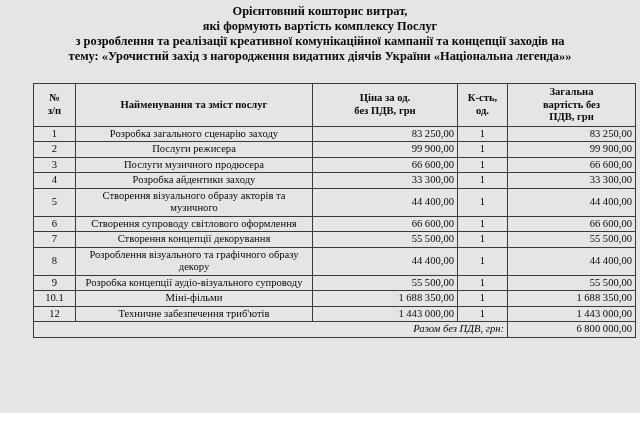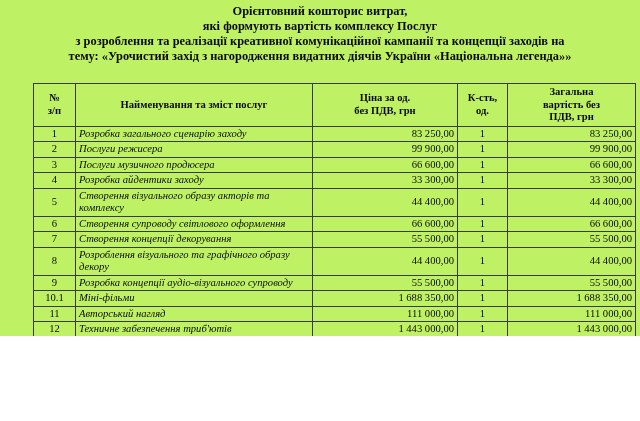--- a/index.html
+++ b/index.html
@@ -5,22 +5,22 @@
   html, body {
     margin: 0;
     padding: 0;
     background: #ffffff;
     font-family: "Liberation Serif", serif;
     color: #0a0a0a;
   }
   .page {
     position: relative;
     width: 640px;
-    height: 336px;
-    background: #bef264;
+    height: 413px;
+    background: #e5e5e5;
     overflow: hidden;
   }
   .title-block {
     padding-top: 4px;
     text-align: center;
   }
   .title-line {
     font-weight: bold;
     font-size: 12.4px;
     line-height: 15px;
@@ -43,21 +43,21 @@
     vertical-align: middle;
     overflow: hidden;
   }
   table.cost-table th {
     font-weight: bold;
     text-align: center;
     white-space: pre-line;
     padding: 2px 2px;
   }
   td.num  { text-align: center; }
-  td.name { text-align: left; padding-left: 6px; font-style: italic; }
+  td.name { text-align: center; padding-left: 6px; }
   td.price, td.total { text-align: right; padding-right: 4px; white-space: nowrap; }
   td.qty  { text-align: center; }
   td.footer-label { text-align: right; padding-right: 6px; font-style: italic; }
   td.footer-total { text-align: right; padding-right: 4px; white-space: nowrap; }
 </style>
 </head>
 <body>
 
 <div class="page">
 
@@ -114,21 +114,21 @@
         </tr>
         <tr>
           <td class="num">4</td>
           <td class="name">Розробка айдентики заходу</td>
           <td class="price">33 300,00</td>
           <td class="qty">1</td>
           <td class="total">33 300,00</td>
         </tr>
         <tr>
           <td class="num">5</td>
-          <td class="name">Створення візуального образу акторів та комплексу</td>
+          <td class="name">Створення візуального образу акторів та музичного</td>
           <td class="price">44 400,00</td>
           <td class="qty">1</td>
           <td class="total">44 400,00</td>
         </tr>
         <tr>
           <td class="num">6</td>
           <td class="name">Створення супроводу світлового оформлення</td>
           <td class="price">66 600,00</td>
           <td class="qty">1</td>
           <td class="total">66 600,00</td>
@@ -155,27 +155,20 @@
           <td class="total">55 500,00</td>
         </tr>
         <tr>
           <td class="num">10.1</td>
           <td class="name">Міні-фільми</td>
           <td class="price">1 688 350,00</td>
           <td class="qty">1</td>
           <td class="total">1 688 350,00</td>
         </tr>
         <tr>
-          <td class="num">11</td>
-          <td class="name">Авторський нагляд</td>
-          <td class="price">111 000,00</td>
-          <td class="qty">1</td>
-          <td class="total">111 000,00</td>
-        </tr>
-        <tr>
           <td class="num">12</td>
           <td class="name">Техничне забезпечення триб'ютів</td>
           <td class="price">1 443 000,00</td>
           <td class="qty">1</td>
           <td class="total">1 443 000,00</td>
         </tr>
       </tbody>
     <tfoot>
       <tr>
         <td class="footer-label" colspan="4">Разом без ПДВ, грн:</td>

